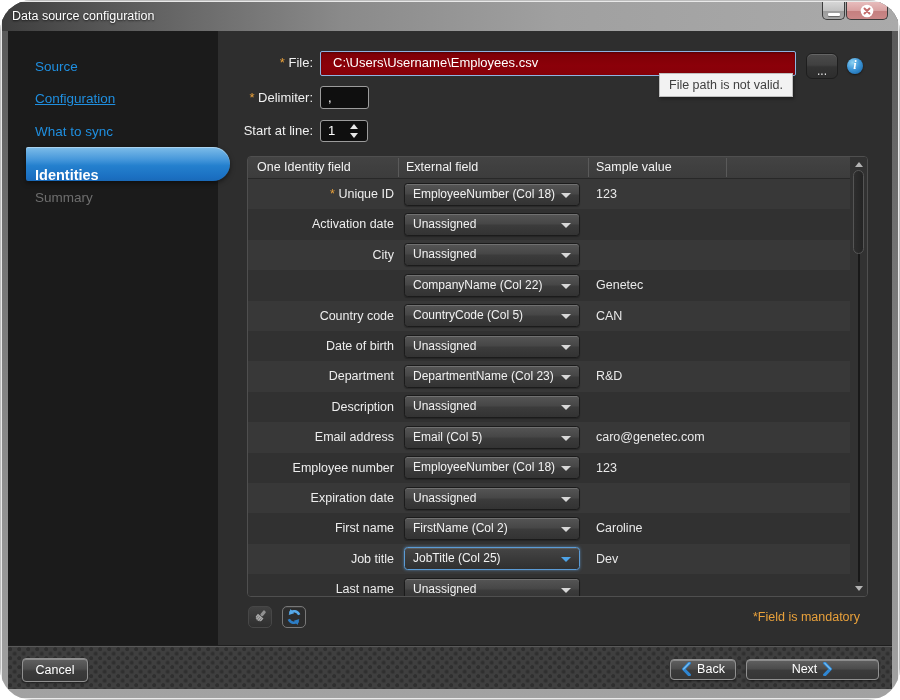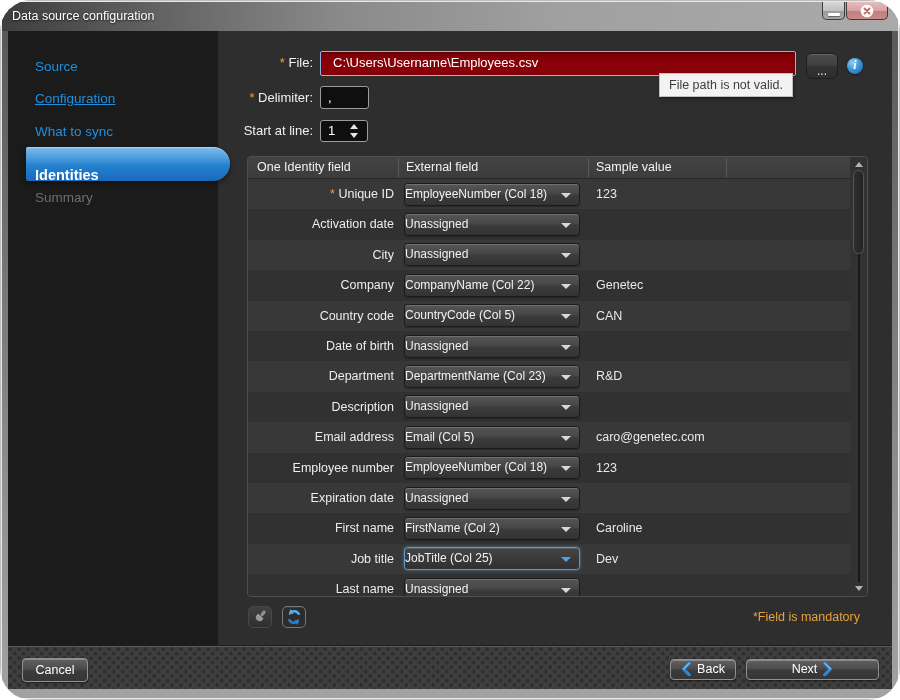--- a/index.html
+++ b/index.html
@@ -90,21 +90,21 @@
   .grow:nth-child(odd) { background:#383838; }
   .grow:nth-child(even) { background:#313131; }
   .gc-field { position:absolute; left:0; top:0; width:146px; height:100%; text-align:right;
     font-size:12.5px; color:#ededed; line-height:30.4px; white-space:nowrap; }
   .gc-sample { position:absolute; left:348px; top:0; height:100%; font-size:12.5px; color:#e9e9e9;
     line-height:30.4px; white-space:nowrap; }
   .combo { position:absolute; left:156px; top:3.6px; width:176px; height:23px; border-radius:3.5px;
     border:1px solid #1b1b1b;
     background:linear-gradient(180deg,#555555 0%,#474747 45%,#3b3b3b 55%,#333333 100%);
     box-shadow:inset 0 1px 0 rgba(255,255,255,.17), 0 1px 1px rgba(0,0,0,.25);
-    color:#f2f2f2; font-size:12px; line-height:21px; white-space:nowrap; }
+    color:#f2f2f2; font-size:12px; line-height:21px; padding-left:8px; white-space:nowrap; }
   .combo .carrot { position:absolute; right:8px; top:9px; width:0; height:0;
     border-left:5px solid transparent; border-right:5px solid transparent; border-top:5.5px solid #d8d8d8; }
   .combo.focused { border-color:#5b9bd5; box-shadow:inset 0 1px 0 rgba(255,255,255,.12), 0 0 3px rgba(91,155,213,.7);
     background:linear-gradient(180deg,#454545 0%,#3a3a3a 50%,#303030 100%); }
   .combo.focused .carrot { border-top-color:#4da3e8; }
 
   
   .vscroll { position:absolute; left:602px; top:0; width:17px; height:439px; background:#323232; }
   .vs-track { position:absolute; left:7.5px; top:14px; bottom:14px; width:2px; background:#181818; }
   .vs-thumb { position:absolute; left:3px; top:13px; width:11px; height:84px; border-radius:5.5px;
@@ -231,21 +231,20 @@
             <div class="gc-field"><span>Activation date</span></div>
             <div class="combo"><span>Unassigned</span><span class="carrot"></span></div>
             <div class="gc-sample"></div>
           </div>
           <div class="grow">
             <div class="gc-field"><span>City</span></div>
             <div class="combo"><span>Unassigned</span><span class="carrot"></span></div>
             <div class="gc-sample"></div>
           </div>
           <div class="grow">
-            <div class="gc-field"><span>Company</span></div>
             <div class="combo"><span>CompanyName (Col 22)</span><span class="carrot"></span></div>
             <div class="gc-sample">Genetec</div>
           </div>
           <div class="grow">
             <div class="gc-field"><span>Country code</span></div>
             <div class="combo"><span>CountryCode (Col 5)</span><span class="carrot"></span></div>
             <div class="gc-sample">CAN</div>
           </div>
           <div class="grow">
             <div class="gc-field"><span>Date of birth</span></div>

